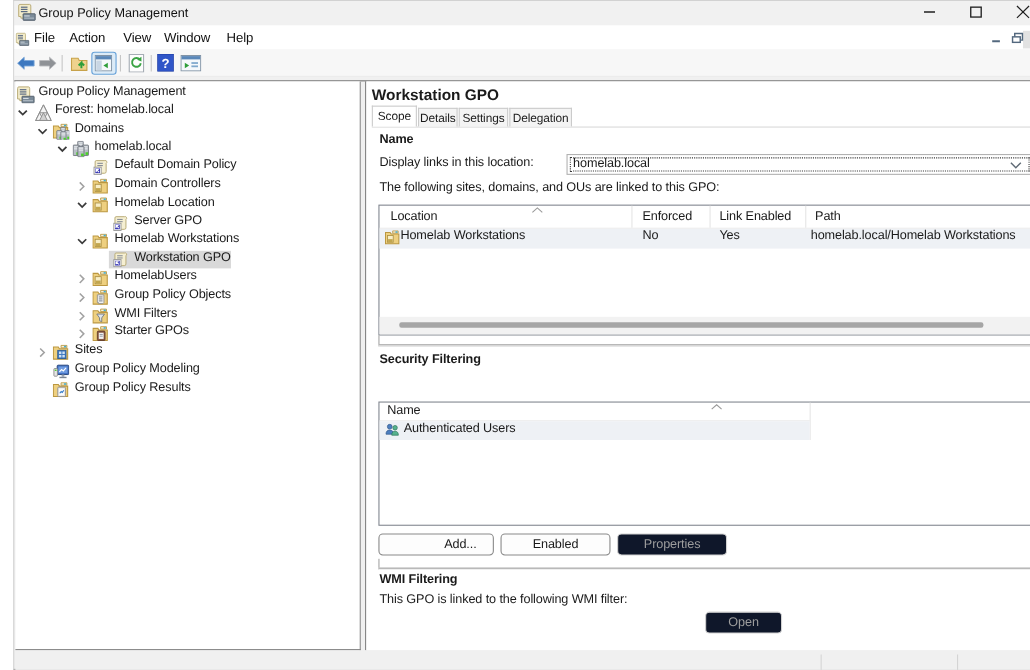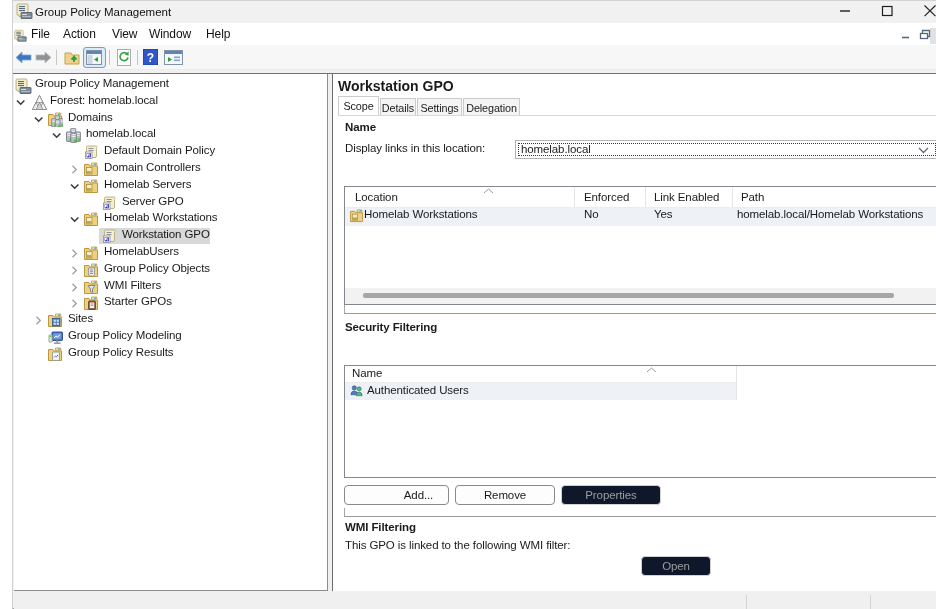--- a/index.html
+++ b/index.html
@@ -282,21 +282,21 @@
       </svg>
       <span class="lbl" style="left:91px">Domain Controllers</span>
     </div>
   <div class="trow" style="top:177px">
       <svg class="chev" style="left:57px" width="10" height="9">
         <use href="#chev-open"></use>
       </svg>
       <svg class="tico" style="left:71px" width="15" height="15">
         <use href="#i-ou"></use>
       </svg>
-      <span class="lbl" style="left:91px">Homelab Servers</span>
+      <span class="lbl" style="left:91px">Homelab Location</span>
     </div>
   <div class="trow" style="top:194px">
       <svg class="tico" style="left:89px" width="15" height="14" viewBox="0 0 14 14">
         <use href="#i-gpo"></use>
       </svg>
       <span class="lbl" style="left:109px">Server GPO</span>
     </div>
   <div class="trow" style="top:210px">
       <svg class="chev" style="left:57px" width="10" height="9">
         <use href="#chev-open"></use>
@@ -378,20 +378,21 @@
   <div class="tab" style="left:450px;top:97px;width:57px;">Delegation</div>
   <div class="rlbl bold" style="left:332px;top:120px;">Name</div>
   <div class="rlbl" style="left:332px;top:141px;text-align:right;">Display links in this location:</div>
   <div class="combo" style="left:502px;top:139px;width:424px;height:19px;border-color:#b2b2b2;">
     <div class="abs" style="left:2px;top:2px;width:418px;height:13px;border:1px dotted #3a3a3a;"></div>
     <div class="txt" style="left:5px;top:2px;">homelab.local</div>
     <svg class="abs" style="left:402px;top:6px" width="12" height="8">
         <path d="M1 1 L5.5 5.5 L10 1" stroke="#5f6a75" stroke-width="1.3" fill="none"></path>
       </svg>
   </div>
+  <div class="rlbl" style="left:332px;top:164px;">The following sites, domains, and OUs are linked to this GPO:</div>
   <div id="linktbl">
     <div class="abs" style="left:0;top:20px;width:592px;height:1px;background:#ececec;"></div>
     <div class="hdrline" style="left:229px;top:0;width:1px;height:20px;"></div>
     <div class="hdrline" style="left:300px;top:0;width:1px;height:20px;"></div>
     <div class="hdrline" style="left:387px;top:0;width:1px;height:20px;"></div>
     <svg class="abs" style="left:138px;top:1px" width="11" height="6">
         <path d="M1 5 L5.5 1 L10 5" stroke="#9a9a9a" stroke-width="1" fill="none"></path>
       </svg>
     <div class="rlbl" style="left:10px;top:4px;color:#1a1a1a;">Location</div>
     <div class="rlbl" style="left:239px;top:4px;">Enforced</div>
@@ -419,21 +420,21 @@
         <path d="M1 5 L5.5 1 L10 5" stroke="#9a9a9a" stroke-width="1" fill="none"></path>
       </svg>
     <div class="rlbl" style="left:7px;top:1px;">Name</div>
     <div class="abs" style="left:0;top:17px;width:391px;height:17px;background:#eef1f5;"></div>
     <svg class="abs" style="left:5px;top:18px" width="14" height="14" viewBox="0 0 15 15">
         <use href="#i-users"></use>
       </svg>
     <div class="rlbl" style="left:22px;top:18px;">Authenticated Users</div>
   </div>
   <div class="btn" style="left:331px;top:484px;width:105px;padding-left:44px;">Add...</div>
-  <div class="btn" style="left:442px;top:484px;width:100px;">Remove</div>
+  <div class="btn" style="left:442px;top:484px;width:100px;">Enabled</div>
   <div class="btn dis" style="left:548px;top:484px;width:100px;">Properties</div>
   <div class="groove" style="left:331px;top:515px;width:597px;"></div>
   <div class="gtick" style="left:331px;top:507px;"></div>
   <div class="gtick" style="left:927px;top:507px;"></div>
   <div class="rlbl bold" style="left:332px;top:520px;">WMI Filtering</div>
   <div class="rlbl" style="left:332px;top:538px;">This GPO is linked to the following WMI filter:</div>
   <div class="btn dis" style="left:628px;top:555px;width:70px;">Open</div>
 
   <div id="statusbar"></div>
   <div class="ssep" style="left:733px;"></div>

